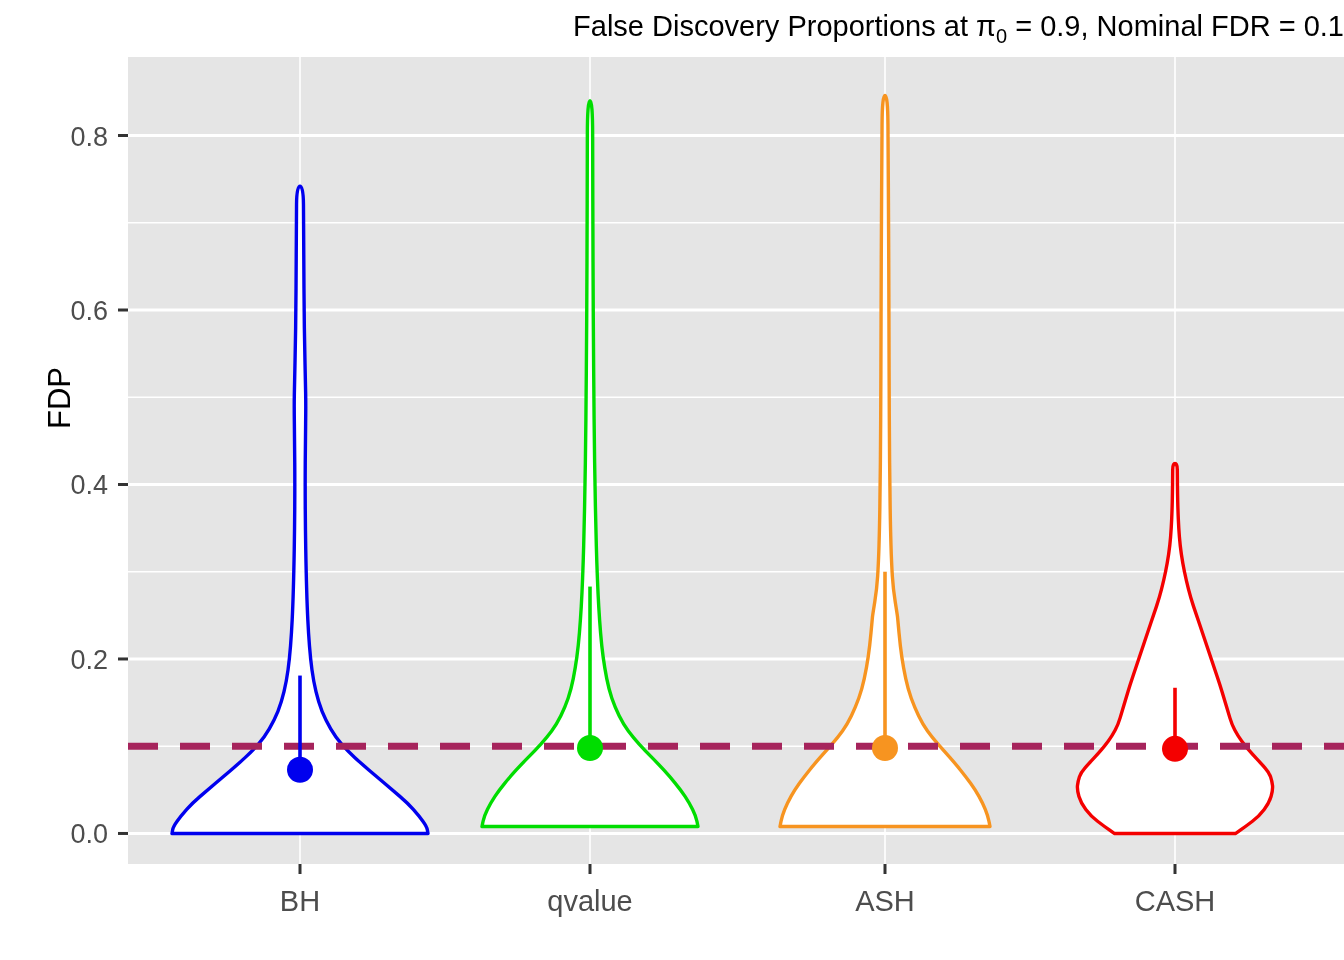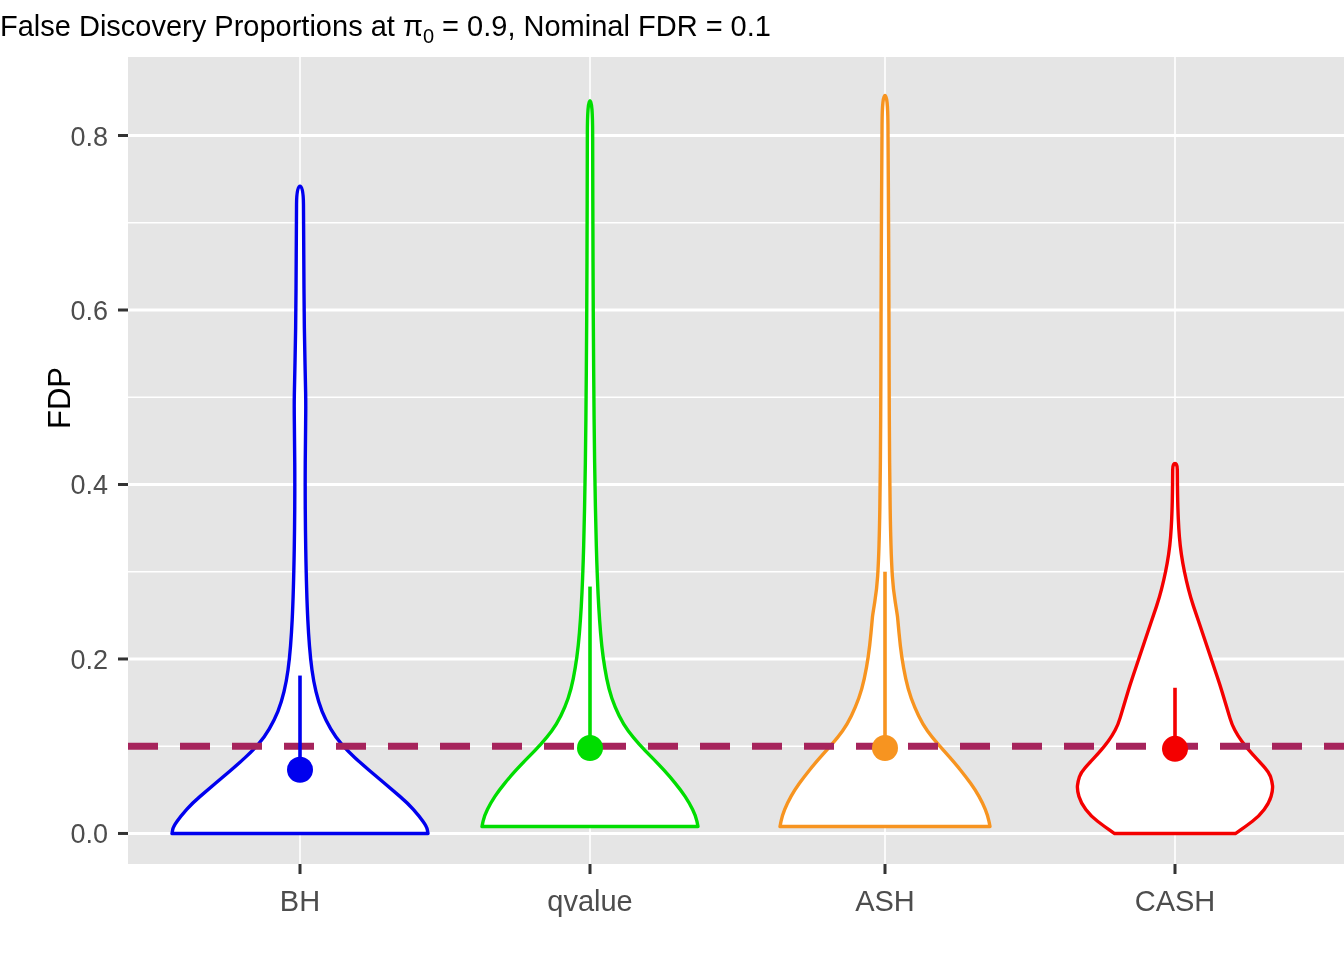--- a/index.html
+++ b/index.html
@@ -17,21 +17,21 @@
     position: relative;
     width: 1344px;
     height: 960px;
     background: #ffffff;
   }
   #chart-title {
     position: absolute;
     left: 0;
     top: 10px;
     width: 1344px;
-    text-align: left;
+    text-align: right;
     font-size: 29px;
     color: #000000;
     font-family: "Liberation Sans", sans-serif;
     white-space: nowrap;
   }
   #chart-title .sub {
     font-size: 20px;
     vertical-align: sub;
   }
   #y-axis-title {

